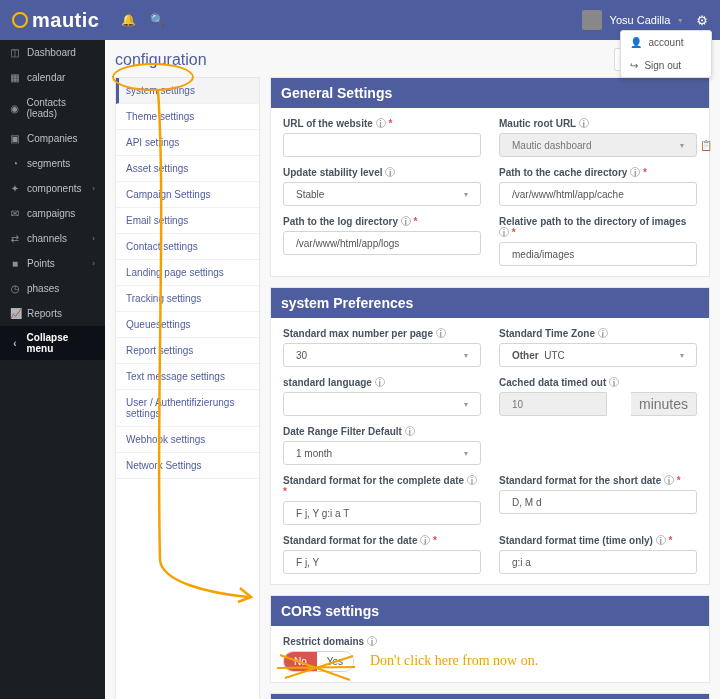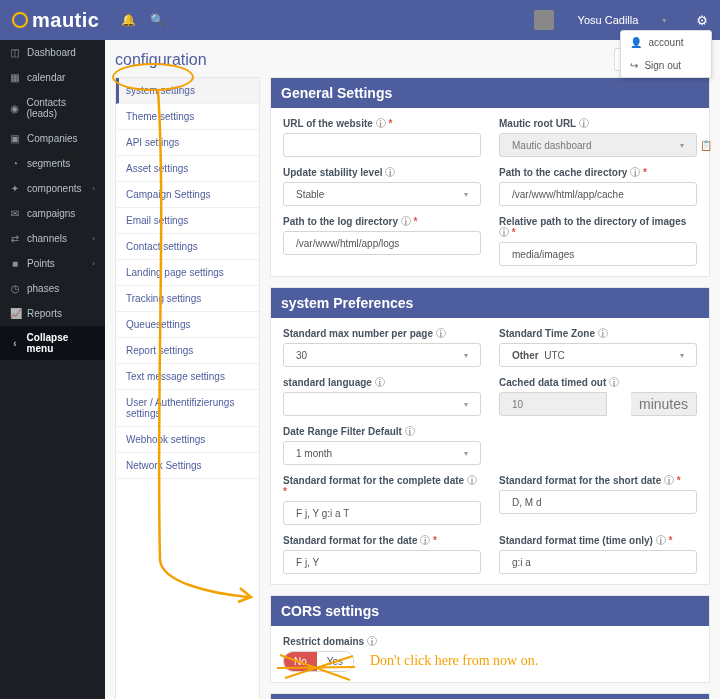--- a/index.html
+++ b/index.html
@@ -3,21 +3,21 @@
 <meta charset="utf-8">
 <style>
 * { box-sizing: border-box; margin: 0; padding: 0; }
 body { font-family: -apple-system, Helvetica, Arial, sans-serif; font-size: 11px; color: #47535f; background: #f8f8f8; width: 720px; position: relative; }
 a { text-decoration: none; }
 
 .brandbar { height: 40px; background: #4e5d9d; display: flex; align-items: center; padding: 0 12px; color: #fff; }
 .logo { font-weight: 700; font-size: 20px; letter-spacing: .5px; display: flex; align-items: center; gap: 4px; }
 .logo-mark { width: 16px; height: 16px; border: 2px solid #ffb900; border-radius: 50%; display: inline-block; position: relative; }
 .top-icons { margin-left: 22px; display: flex; gap: 14px; font-size: 12px; opacity: .9; }
-.top-right { margin-left: auto; display: flex; align-items: center; gap: 24px; font-size: 11px; }
+.top-right { margin-left: auto; display: flex; align-items: center; gap: 8px; font-size: 11px; }
 .avatar { width: 20px; height: 20px; background: #888; border-radius: 2px; display: inline-block; }
 .gear { font-size: 13px; margin-left: 6px; }
 
 .shell { display: flex; }
 
 .leftnav { width: 105px; background: #1b1f23; color: #8b949e; min-height: 660px; }
 .leftnav a { display: flex; align-items: center; gap: 7px; padding: 7px 10px; color: #b8c0c8; font-size: 10px; }
 .leftnav a .ic { width: 10px; font-size: 10px; text-align: center; opacity: .7; }
 .leftnav a .chev { margin-left: auto; font-size: 8px; opacity: .6; }
 .leftnav a.collapse { background: #0d1117; color: #fff; font-weight: 600; padding: 6px 10px; }

